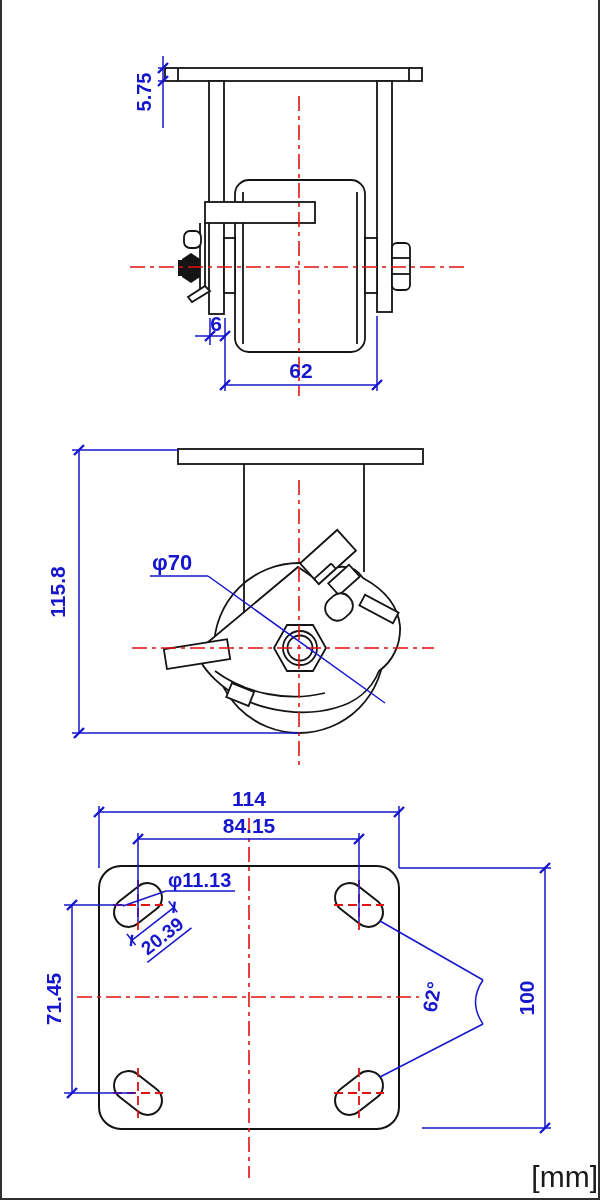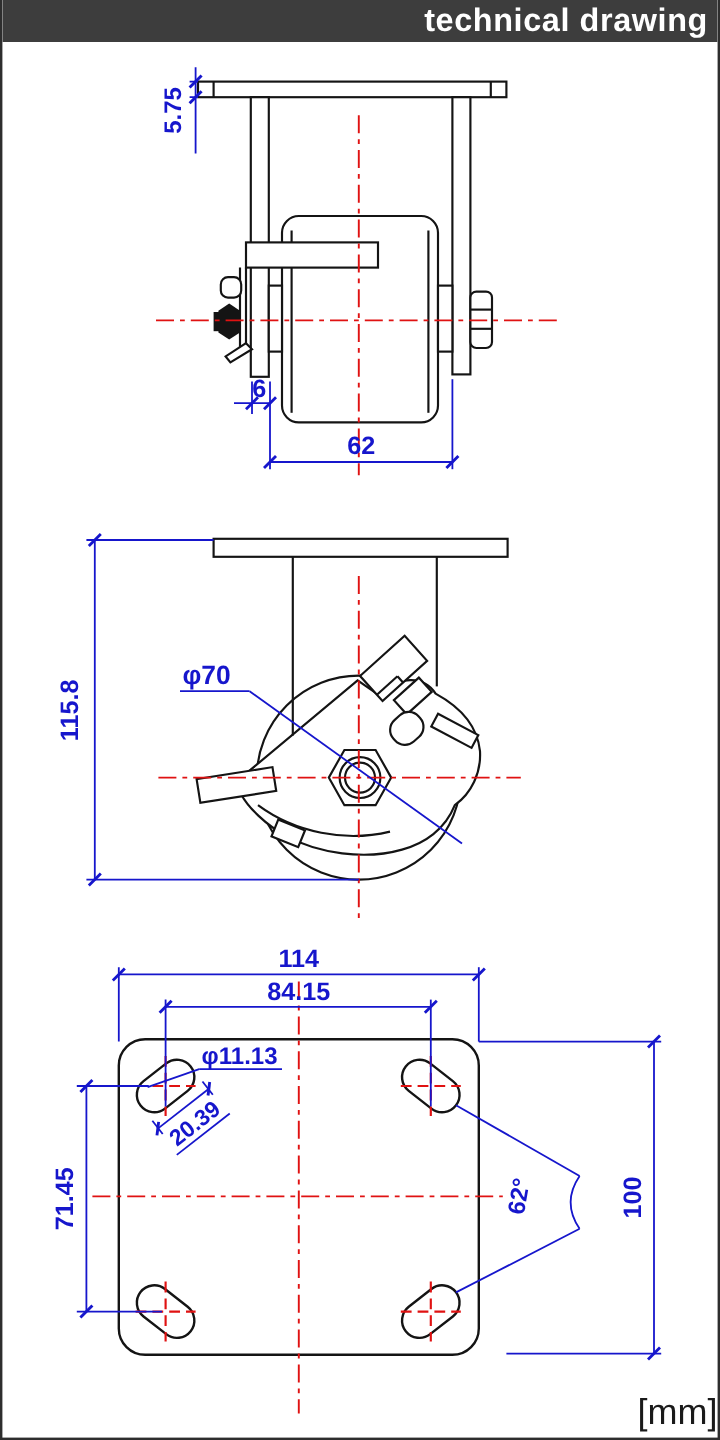--- a/index.html
+++ b/index.html
@@ -24,23 +24,20 @@
   .bk{fill:#141414;stroke:none}
   .r{stroke:#e01212;stroke-width:1.6;fill:none;stroke-dasharray:15 5 4 5}
   .rs{stroke:#e01212;stroke-width:1.8;fill:none;stroke-dasharray:9 5}
   .b{stroke:#1616cc;stroke-width:1.5;fill:none}
   .bt{stroke:#1616cc;stroke-width:2.4;fill:none}
 </style>
 </head>
 <body>
 
 <div class="page">
-  <div class="hdr">
-    <span class="hdr-title">technical drawing</span>
-  </div>
 
   <svg width="600" height="1165" viewBox="0 35 600 1165">
 
     <g>
 
       <rect class="kf" x="163" y="68" width="257" height="13"></rect>
       <line class="k" x1="176" y1="68" x2="176" y2="81"></line>
       <line class="k" x1="407" y1="68" x2="407" y2="81"></line>
 
       <rect class="kf" x="207" y="81" width="15" height="233"></rect>

